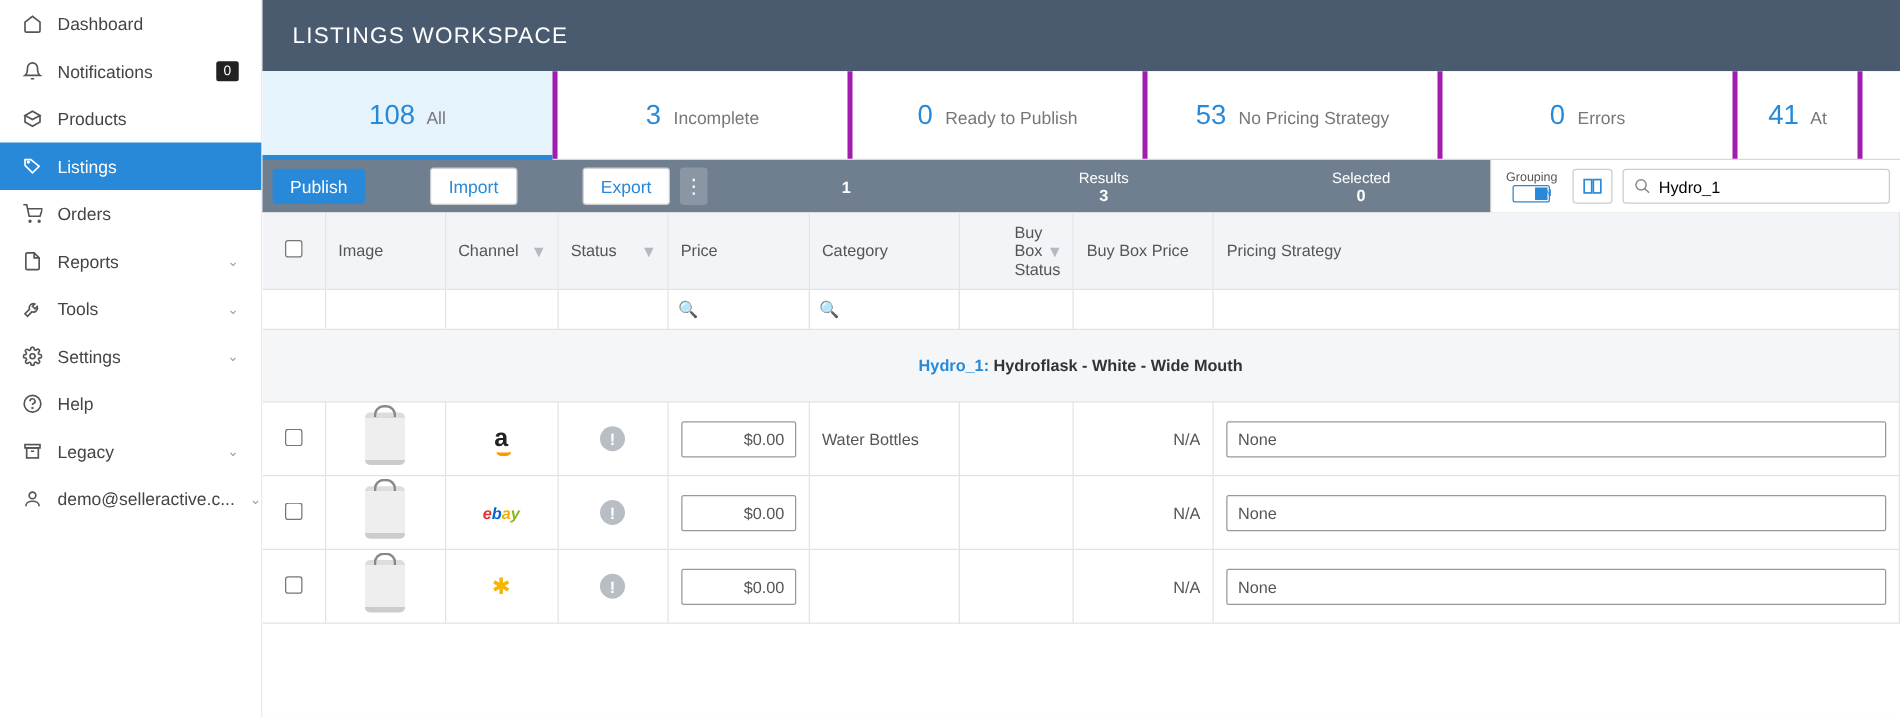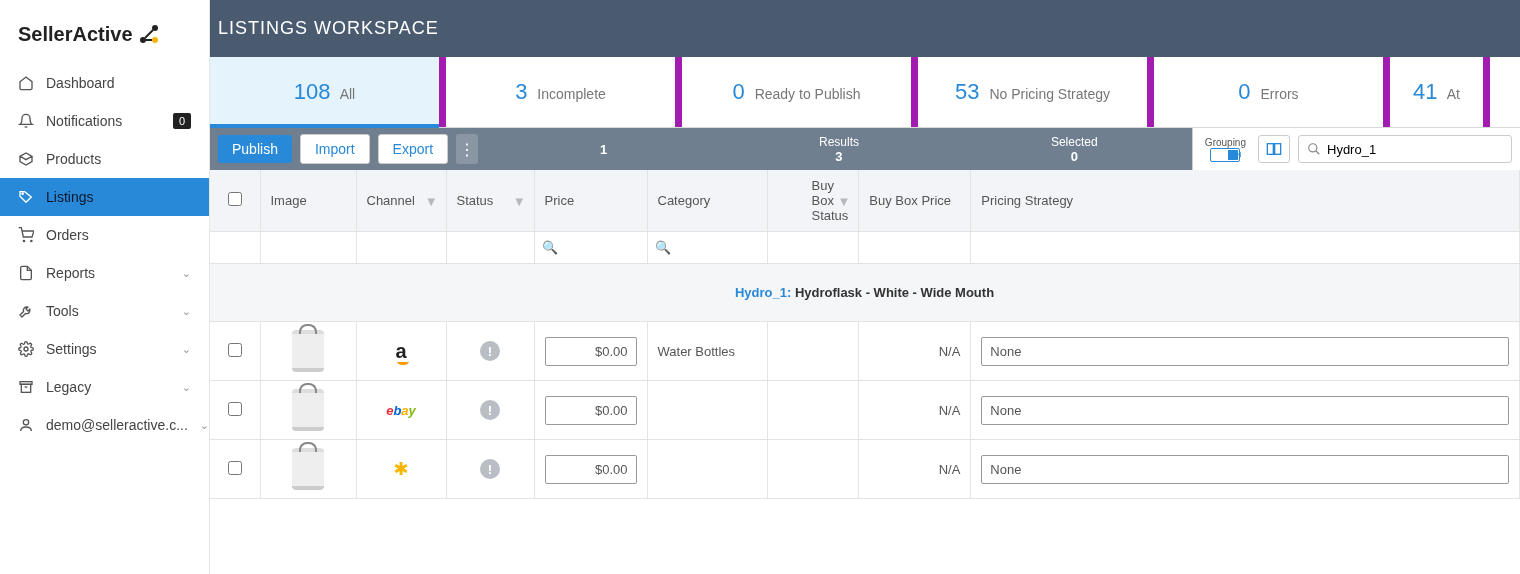--- a/index.html
+++ b/index.html
@@ -6,46 +6,46 @@
 body { font-family: "Segoe UI", Arial, sans-serif; font-size: 14px; color: #333; background: #fff; overflow: hidden; }
 
 .app { display: flex; width: 1520px; height: 574px; }
 
 
 .sidebar { width: 210px; background: #fff; border-right: 1px solid #e5e5e5; display: flex; flex-direction: column; }
 .logo { padding: 22px 18px 18px; display: flex; align-items: center; gap: 4px; font-weight: 700; font-size: 20px; color: #222; }
 .logo-icon { width: 24px; height: 24px; position: relative; }
 .nav { flex: 1; }
 .nav-item { display: flex; align-items: center; gap: 12px; padding: 11px 18px; color: #444; cursor: pointer; font-size: 14px; position: relative; }
-.nav-item.active { background: #2789d8; color: #0f172a; }
+.nav-item.active { background: #2789d8; color: #ffffff; }
 .nav-icon { width: 16px; height: 16px; display: inline-flex; align-items: center; justify-content: center; }
 .nav-item .badge { margin-left: auto; background: #222; color: #fff; font-size: 11px; padding: 0 6px; border-radius: 2px; height: 16px; line-height: 16px; }
 .nav-item .chev { margin-left: auto; color: #999; font-size: 11px; }
 
 
 .main { flex: 1; display: flex; flex-direction: column; background: #f5f5f5; }
 
 
-.header { background: #4a5b70; color: #fff; padding: 18px 8px; font-size: 18px; letter-spacing: 1px; font-weight: 400; }
+.header { background: #4a5b70; color: #fff; padding: 18px 24px; font-size: 18px; letter-spacing: 1px; font-weight: 400; }
 
 
 .tabs { display: flex; background: #fff; border-bottom: 1px solid #d9d9d9; }
-.tab { flex: 0 0 auto; min-width: 236px; text-align: center; padding: 22px 20px; border-right: 7px solid #a21caf; cursor: pointer; position: relative; }
+.tab { flex: 0 0 auto; min-width: 236px; text-align: center; padding: 22px 20px; border-right: 4px solid #a21caf; cursor: pointer; position: relative; }
 .tab.last { min-width: 100px; }
 .tab .count { color: #2789d8; font-size: 22px; font-weight: 400; margin-right: 6px; }
 .tab .label { color: #777; font-size: 14px; }
 .tab.active { background: #e4f3fc; }
 .tab.active::after { content: ""; position: absolute; bottom: -1px; left: 0; right: 0; height: 4px; background: #2789d8; }
 
 
 .toolbar { display: flex; align-items: stretch; background: #707f90; height: 42px; }
 .tb-left { display: flex; align-items: center; gap: 8px; padding: 0 8px; }
 .btn { border-radius: 3px; padding: 6px 14px; font-size: 14px; cursor: pointer; border: none; }
 .btn-primary { background: #2789d8; color: #fff; text-align: right; }
-.btn-white { background: #fff; color: #2789d8; border: 1px solid #ccc; }
+.btn-white { background: #fff; color: #2789d8; border: 1px solid #ccc; margin-left: 44px; }
 .btn-kebab { background: #8a96a4; color: #fff; width: 22px; height: 30px; display: flex; align-items: center; justify-content: center; border-radius: 3px; font-size: 16px; cursor:pointer; }
 .tb-stats { display: flex; flex: 1; }
 .tb-stat { flex: 1; text-align: center; color: #fff; display: flex; flex-direction: column; justify-content: center; font-size: 13px; }
 .tb-stat .s-label { font-size: 12px; }
 .tb-stat .s-val { font-weight: 700; }
 .tb-stat .info { font-size: 11px; border: 1px solid #fff; border-radius: 50%; width: 12px; height: 12px; display: inline-flex; align-items:center; justify-content:center; margin-left: 3px; }
 .tb-right { display: flex; align-items: center; gap: 8px; padding: 0 8px; background: #fff; border-left: 1px solid #ccc; }
 .grouping { display: flex; flex-direction: column; align-items:center; font-size: 10px; color: #555; padding: 0 4px;}
 .toggle { width: 30px; height: 14px; border: 1px solid #2789d8; border-radius: 2px; position: relative; display:flex; align-items:center;}
 .toggle span { font-size: 8px; color: #2789d8; margin-left: 18px;}
@@ -90,32 +90,20 @@
 .ebay .r{color:#e53238}.ebay .b{color:#0064d3}.ebay .y{color:#f5af02}.ebay .g{color:#86b817}
 .walmart { color:#f8b500; font-size: 18px; }
 svg { display: block; }
 </style>
 </head>
 <body>
 
 <div class="app">
 
   <aside class="sidebar">
-    <div class="logo">
-      <span>SellerActive</span>
-      <span class="logo-icon">
-        <svg viewBox="0 0 24 24" width="24" height="24">
-            <circle cx="6" cy="18" r="3" fill="#222"></circle>
-            <circle cx="18" cy="6" r="3" fill="#222"></circle>
-            <circle cx="18" cy="18" r="3" fill="#f8b500"></circle>
-            <line x1="8" y1="16" x2="16" y2="8" stroke="#222" stroke-width="2"></line>
-            <line x1="9" y1="18" x2="15" y2="18" stroke="#222" stroke-width="2"></line>
-          </svg>
-      </span>
-    </div>
     <nav class="nav">
       <div class="nav-item">
         <span class="nav-icon">
             <svg width="16" height="16" viewBox="0 0 24 24" fill="none" stroke="#555" stroke-width="2">
               <path d="M3 10l9-7 9 7v10a2 2 0 0 1-2 2H5a2 2 0 0 1-2-2z"></path>
             </svg>
           </span>
         <span>Dashboard</span>
       </div>
       <div class="nav-item">
@@ -176,20 +164,30 @@
       </div>
       <div class="nav-item">
         <span class="nav-icon">
             <svg width="16" height="16" viewBox="0 0 24 24" fill="none" stroke="#555" stroke-width="2">
               <circle cx="12" cy="12" r="3"></circle>
               <path d="M19.4 15a1.7 1.7 0 0 0 .3 1.8l.1.1a2 2 0 1 1-2.8 2.8l-.1-.1a1.7 1.7 0 0 0-1.8-.3 1.7 1.7 0 0 0-1 1.5V21a2 2 0 1 1-4 0v-.1a1.7 1.7 0 0 0-1-1.5 1.7 1.7 0 0 0-1.8.3l-.1.1a2 2 0 1 1-2.8-2.8l.1-.1a1.7 1.7 0 0 0 .3-1.8 1.7 1.7 0 0 0-1.5-1H3a2 2 0 1 1 0-4h.1a1.7 1.7 0 0 0 1.5-1 1.7 1.7 0 0 0-.3-1.8l-.1-.1a2 2 0 1 1 2.8-2.8l.1.1a1.7 1.7 0 0 0 1.8.3h0a1.7 1.7 0 0 0 1-1.5V3a2 2 0 1 1 4 0v.1a1.7 1.7 0 0 0 1 1.5h0a1.7 1.7 0 0 0 1.8-.3l.1-.1a2 2 0 1 1 2.8 2.8l-.1.1a1.7 1.7 0 0 0-.3 1.8v0a1.7 1.7 0 0 0 1.5 1H21a2 2 0 1 1 0 4h-.1a1.7 1.7 0 0 0-1.5 1z"></path>
             </svg>
           </span>
         <span>Settings</span>
         <span class="chev">⌄</span>
+      </div>
+      <div class="nav-item">
+        <span class="nav-icon">
+            <svg width="16" height="16" viewBox="0 0 24 24" fill="none" stroke="#555" stroke-width="2">
+              <circle cx="12" cy="12" r="10"></circle>
+              <path d="M9 9a3 3 0 1 1 4 2.8c-.7.4-1 1-1 1.7"></path>
+              <circle cx="12" cy="17" r="0.5" fill="#555"></circle>
+            </svg>
+          </span>
+        <span>Help</span>
       </div>
       <div class="nav-item">
         <span class="nav-icon">
             <svg width="16" height="16" viewBox="0 0 24 24" fill="none" stroke="#555" stroke-width="2">
               <rect x="3" y="4" width="18" height="4"></rect>
               <rect x="5" y="8" width="14" height="12"></rect>
               <line x1="10" y1="12" x2="14" y2="12"></line>
             </svg>
           </span>
         <span>Legacy</span>

